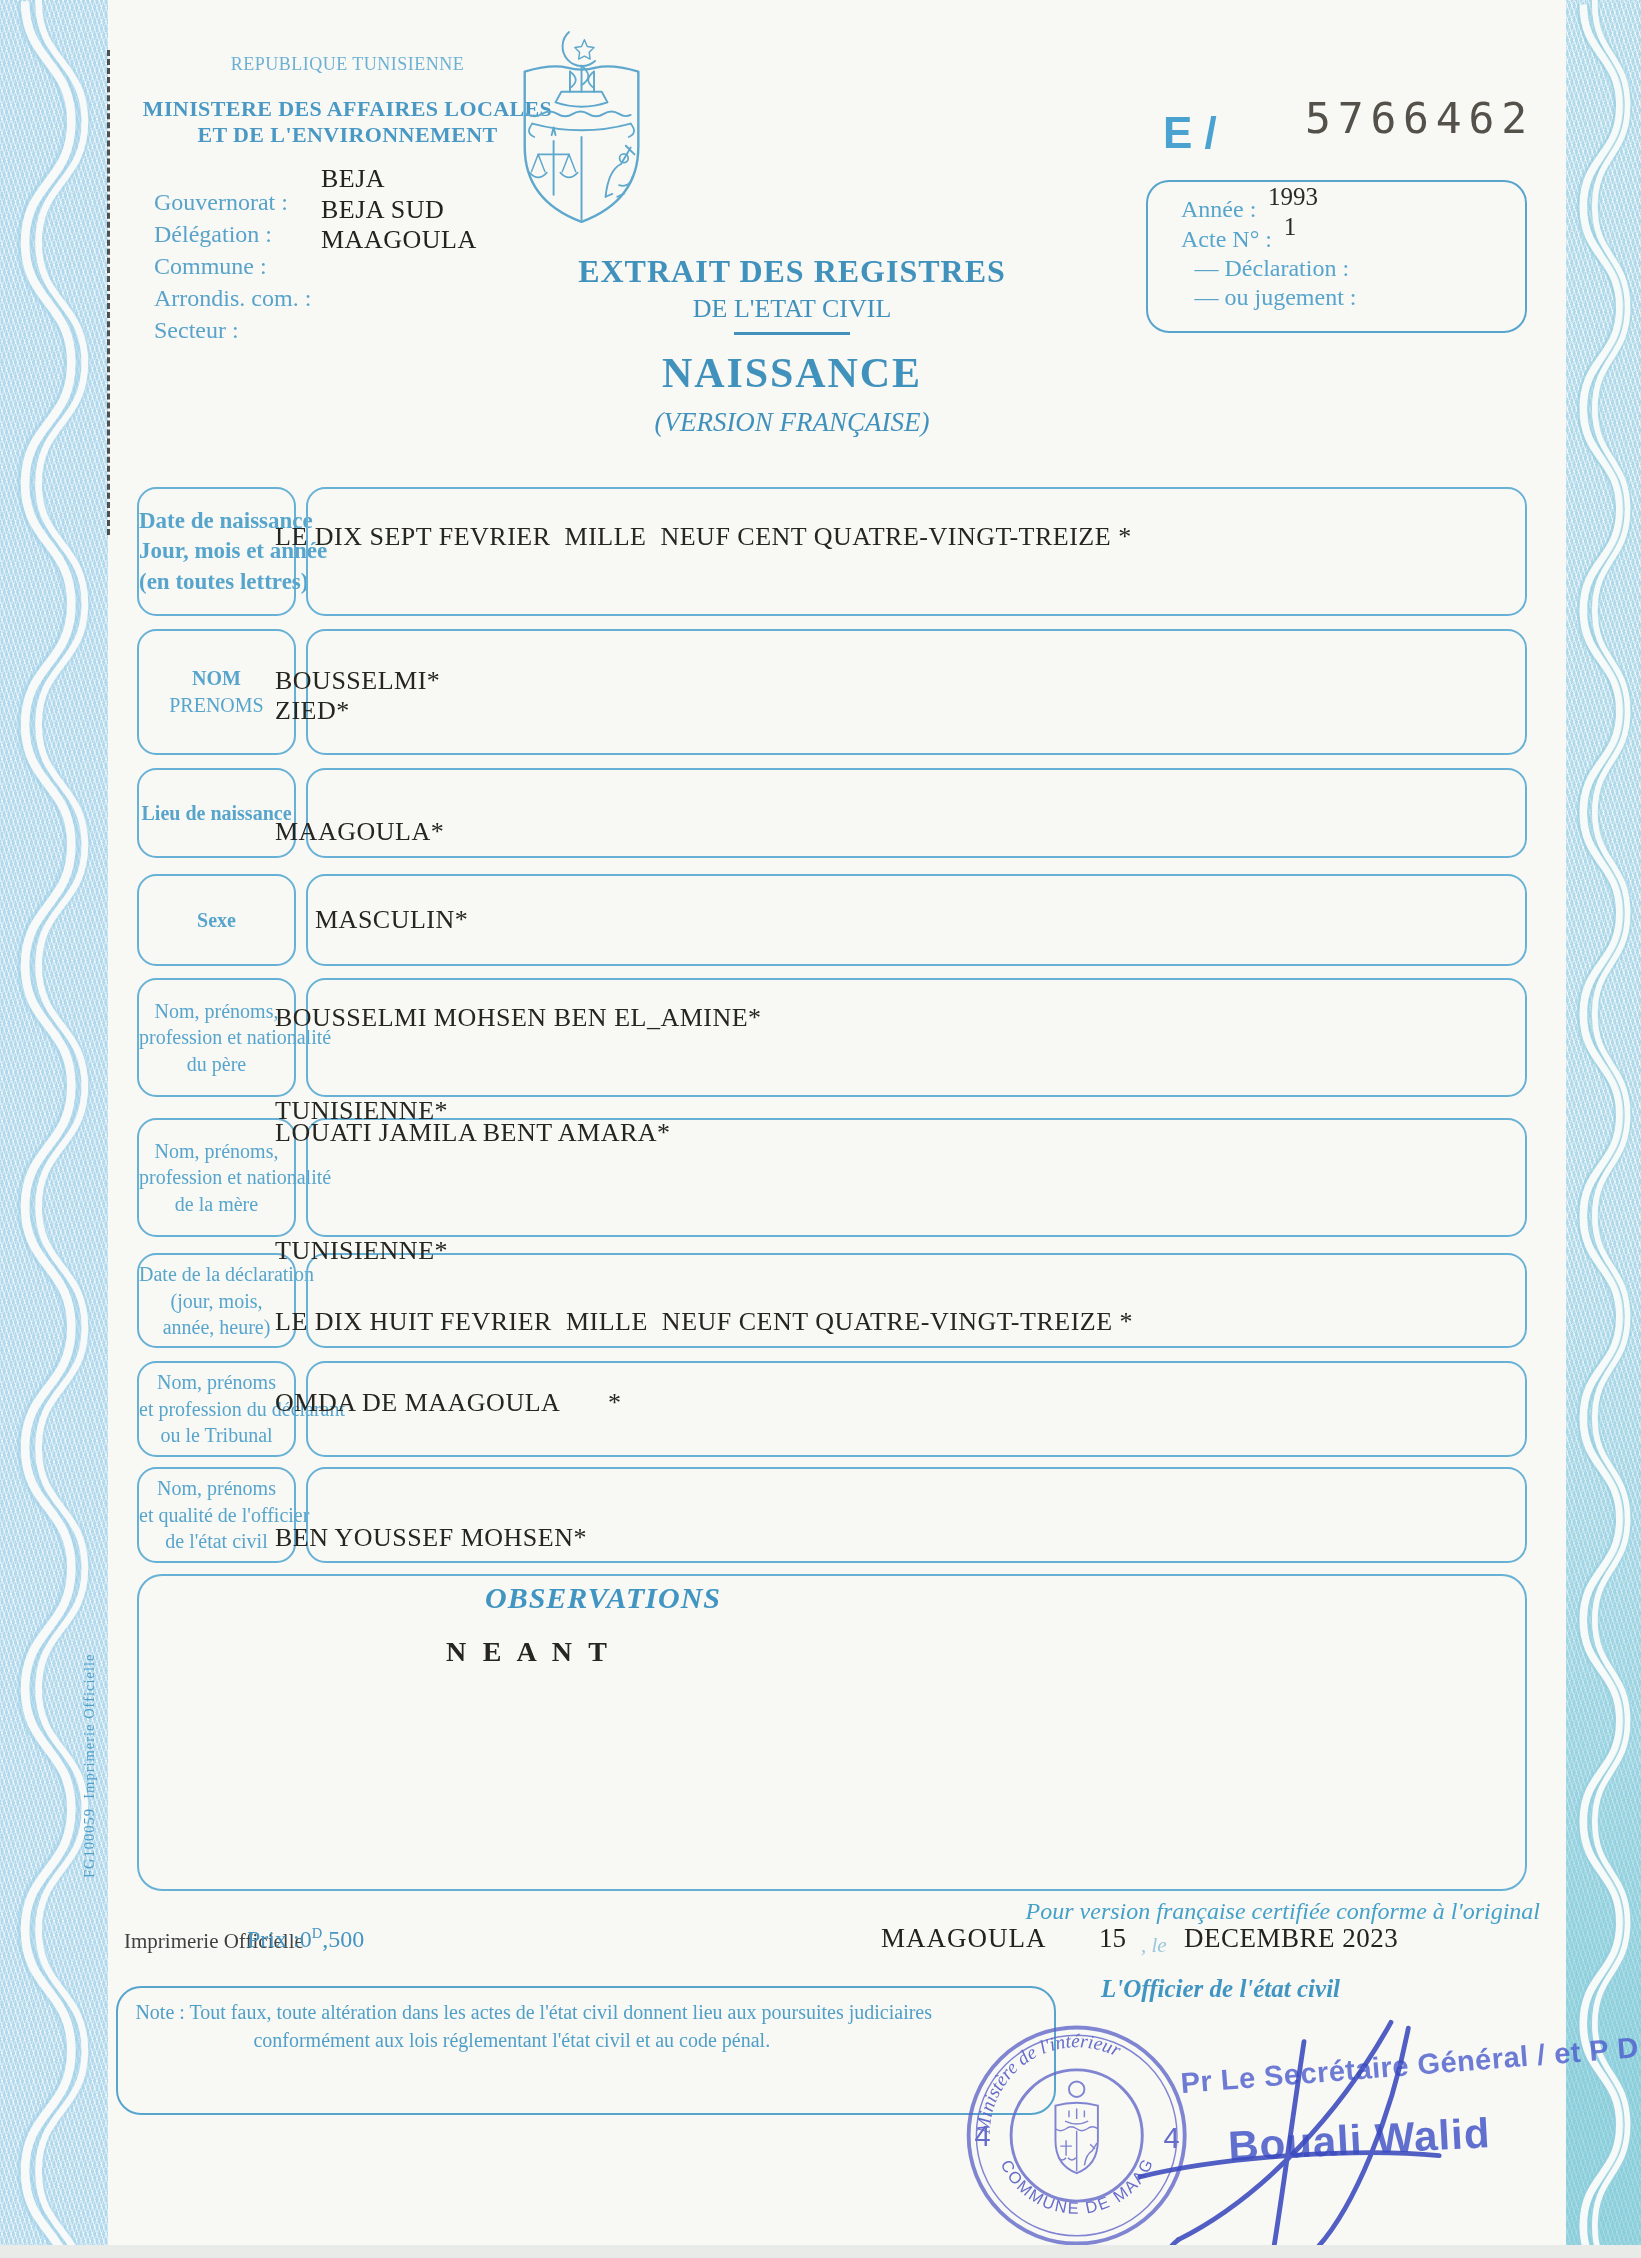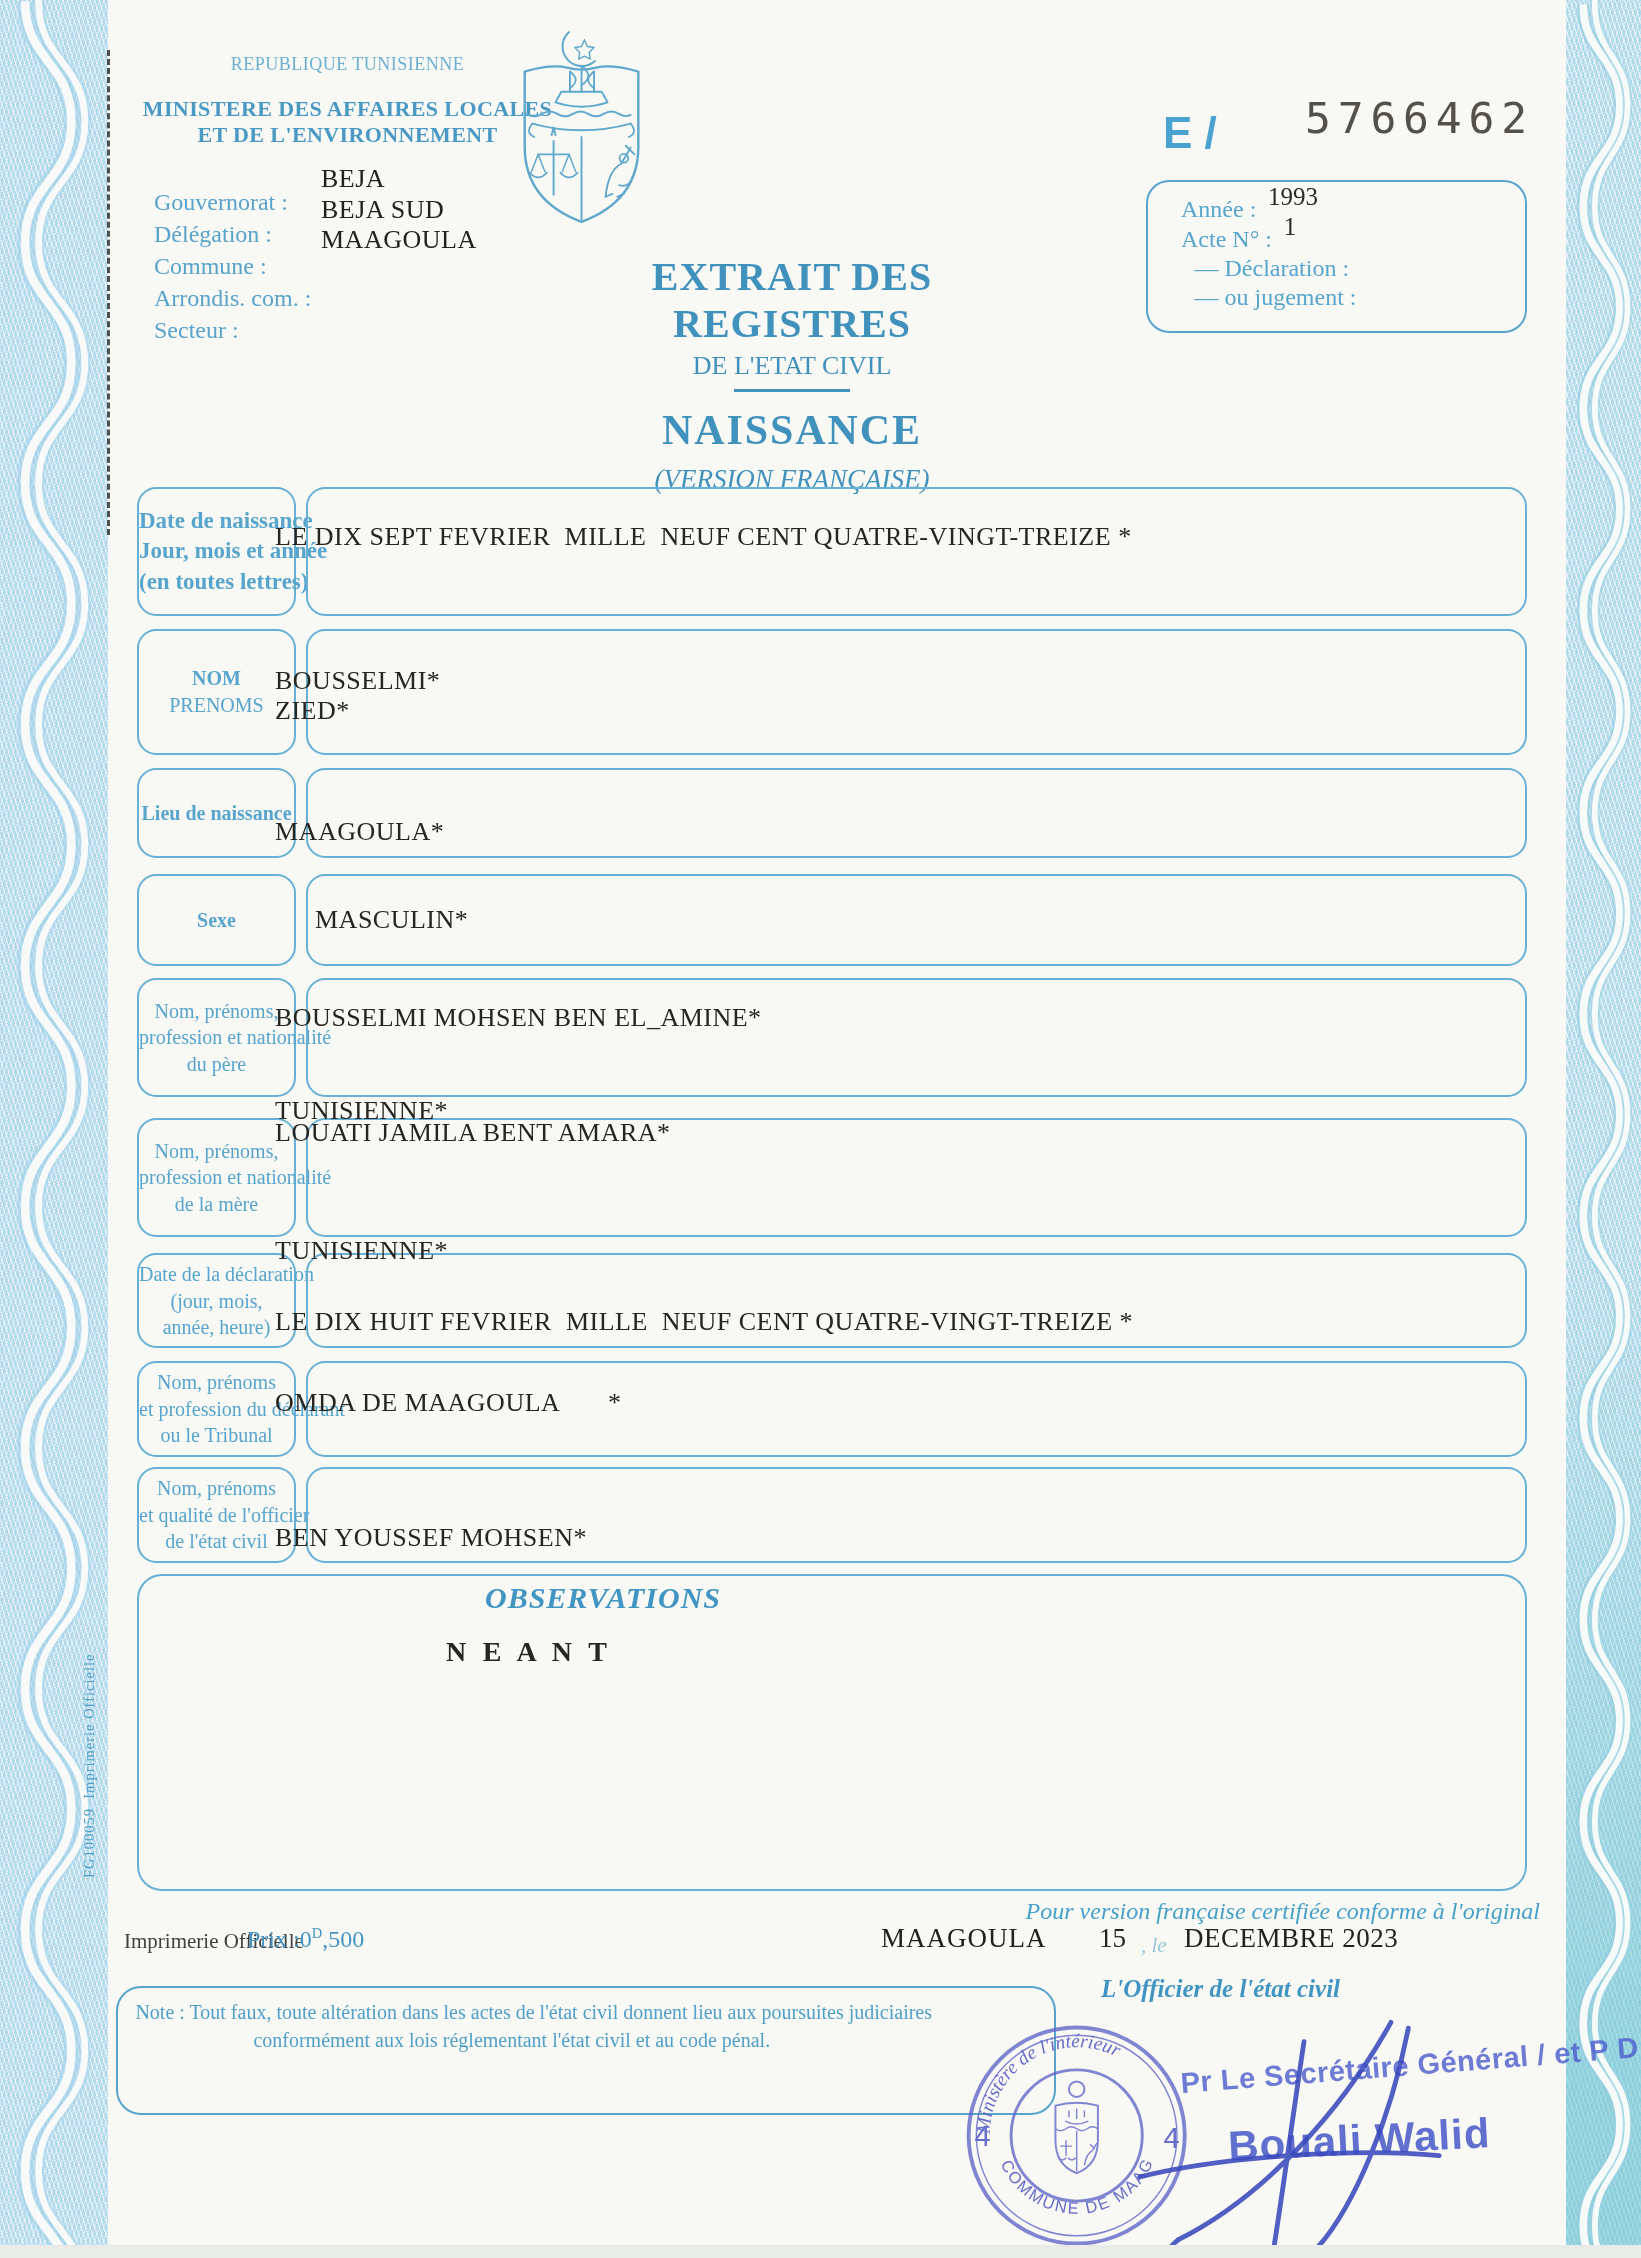--- a/index.html
+++ b/index.html
@@ -23,21 +23,21 @@
   .scan-line{position:absolute;left:107px;top:50px;height:485px;width:0;border-left:3.9px dashed #272725;opacity:.8;}
   
   .hdr-min{position:absolute;left:135px;top:54px;width:425px;text-align:center;}
   .hdr-rep{font-size:18px;color:#6cb1d3;letter-spacing:0.5px;}
   .hdr-m1,.hdr-m2{font-size:22px;font-weight:bold;color:#4a99c5;letter-spacing:0.4px;}
   .hdr-m1{margin-top:21px;}
   .admin-labels{position:absolute;left:154px;top:186px;font-size:24px;line-height:32px;color:#58a3cb;}
   .admin-values{position:absolute;left:321px;top:164px;font-size:26px;line-height:30.5px;color:#23221e;letter-spacing:0.5px;white-space:pre;}
   
   .title-blk{position:absolute;left:541px;top:253px;width:502px;text-align:center;color:#4191bd;}
-  .t1{font-size:40px;font-weight:bold;letter-spacing:1px;}
+  .t1{font-size:32px;font-weight:bold;letter-spacing:1px;}
   .t2{font-size:26px;margin-top:3.9px;}
   .t-rule{width:116px;height:3.9px;background:#4191bd;margin:7.7px auto 0;}
   .t-main{font-size:42px;font-weight:bold;letter-spacing:1.9px;margin-top:13.5px;}
   .t-sub{font-size:27px;font-style:italic;margin-top:9.7px;}
   
   .serial-prefix{position:absolute;left:1163px;top:108px;font-family:"Liberation Sans",sans-serif;
     font-size:44px;font-weight:bold;color:#4aa2d1;}
   .serial-number{position:absolute;left:1305px;top:93px;font-family:"DejaVu Sans Mono",monospace;
     font-size:43px;color:#54504a;letter-spacing:6.8px;}
   .act-box{position:absolute;left:1146px;top:180px;width:381px;height:153px;border:2.9px solid #57a5cd;

